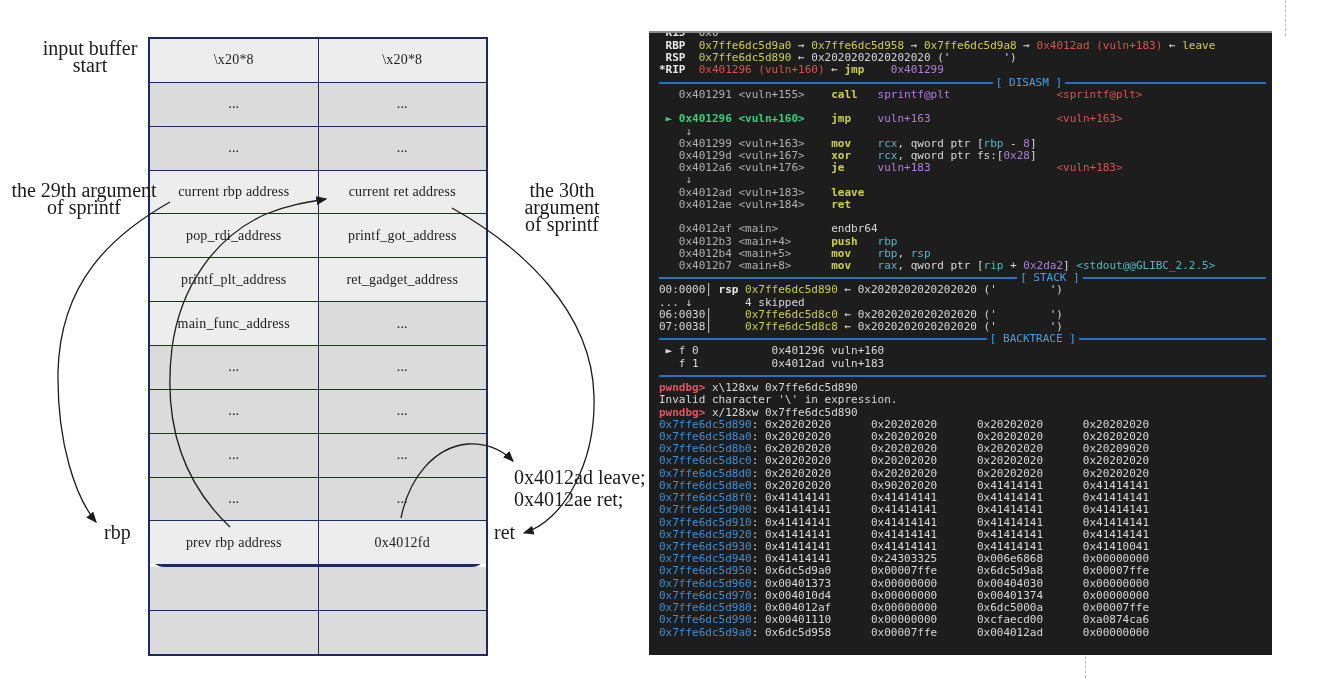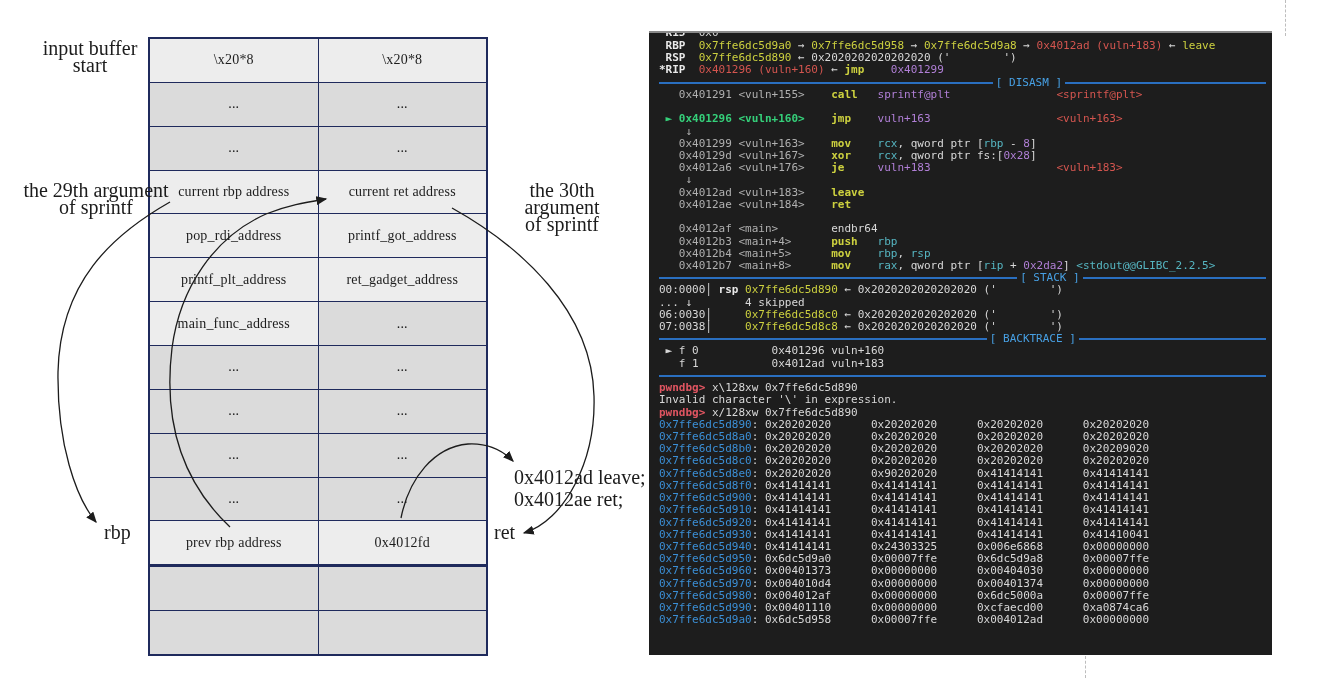--- a/index.html
+++ b/index.html
@@ -4,21 +4,21 @@
 <style>
   html,body{margin:0;padding:0;background:#fff;}
   #stage{position:relative;width:1338px;height:678px;background:#fff;overflow:hidden;
          font-family:"Liberation Serif",serif;}
   
   #diagram{position:absolute;left:0;top:0;width:649px;height:678px;}
   #stack-table{position:absolute;left:148px;top:37px;width:340px;height:619px;
                border:2px solid #1f2a5c;box-sizing:border-box;display:flex;flex-direction:column;}
   .trow{display:flex;flex:1 1 0;border-bottom:1.5px solid #1f2a5c;min-height:0;}
   .trow:last-child{border-bottom:none;}
-  .trow.thick{border-bottom:3.5px solid #1f2a5c;}
+  .trow.thick{border-bottom:3.5px solid #1f2a5c;border-radius:14px;}
   .tcell{flex:1 1 0;display:flex;align-items:center;justify-content:center;
          font-size:14px;color:#1c1c1c;letter-spacing:.2px;}
   .tcell.first{border-right:1.5px solid #1f2a5c;}
   .s0{background:#ededed;} .s1{background:#dbdbdb;}
   .dlabel{position:absolute;font-size:20px;color:#1c1c1c;line-height:17px;
           white-space:pre-line;text-align:center;}
   .dlabel.leftalign{text-align:left;line-height:22px;}
   #arrows{position:absolute;left:0;top:0;width:649px;height:678px;pointer-events:none;}
   .guide{position:absolute;width:0;border-left:1px dashed #bdbdbd;}
   
@@ -101,21 +101,21 @@
         </div>
         <div class="trow">
           <div class="tcell first s1"></div>
           <div class="tcell s1"></div>
         </div>
       </div>
 
     <div class="dlabel" style="left:90px;top:40px;transform:translateX(-50%);">input buffer
 start</div>
 
-    <div class="dlabel" style="left:96px;top:182px;transform:translateX(-50%);">the 29th argument
+    <div class="dlabel" style="left:84px;top:182px;transform:translateX(-50%);">the 29th argument
 of sprintf</div>
 
     <div class="dlabel" style="left:562px;top:182px;transform:translateX(-50%);">the 30th argument
 of sprintf</div>
 
     <div class="dlabel" style="left:104px;top:524px;">rbp</div>
 
     <div class="dlabel" style="left:494px;top:524px;">ret</div>
 
     <div class="dlabel leftalign" style="left:514px;top:466px;">0x4012ad leave;
@@ -165,20 +165,21 @@
         <div class="tline"><span><span class="w"> ► f 0           0x401296 vuln+160</span></span></div>
         <div class="tline"><span><span class="w">   f 1           0x4012ad vuln+183</span></span></div>
         <div class="tline sep"><span class="rule" style="width: 0%;"></span><span class="rule grow"></span></div>
         <div class="tline"><span><span class="pr">pwndbg&gt; </span><span class="w">x\128xw 0x7ffe6dc5d890</span></span></div>
         <div class="tline"><span><span class="w">Invalid character '\' in expression.</span></span></div>
         <div class="tline"><span><span class="pr">pwndbg&gt; </span><span class="w">x/128xw 0x7ffe6dc5d890</span></span></div>
         <div class="tline"><span><span class="b">0x7ffe6dc5d890</span><span class="w">: 0x20202020      0x20202020      0x20202020      0x20202020</span></span></div>
         <div class="tline"><span><span class="b">0x7ffe6dc5d8a0</span><span class="w">: 0x20202020      0x20202020      0x20202020      0x20202020</span></span></div>
         <div class="tline"><span><span class="b">0x7ffe6dc5d8b0</span><span class="w">: 0x20202020      0x20202020      0x20202020      0x20209020</span></span></div>
         <div class="tline"><span><span class="b">0x7ffe6dc5d8c0</span><span class="w">: 0x20202020      0x20202020      0x20202020      0x20202020</span></span></div>
+        <div class="tline"><span><span class="b">0x7ffe6dc5d8d0</span><span class="w">: 0x20202020      0x20202020      0x20202020      0x20202020</span></span></div>
         <div class="tline"><span><span class="b">0x7ffe6dc5d8e0</span><span class="w">: 0x20202020      0x90202020      0x41414141      0x41414141</span></span></div>
         <div class="tline"><span><span class="b">0x7ffe6dc5d8f0</span><span class="w">: 0x41414141      0x41414141      0x41414141      0x41414141</span></span></div>
         <div class="tline"><span><span class="b">0x7ffe6dc5d900</span><span class="w">: 0x41414141      0x41414141      0x41414141      0x41414141</span></span></div>
         <div class="tline"><span><span class="b">0x7ffe6dc5d910</span><span class="w">: 0x41414141      0x41414141      0x41414141      0x41414141</span></span></div>
         <div class="tline"><span><span class="b">0x7ffe6dc5d920</span><span class="w">: 0x41414141      0x41414141      0x41414141      0x41414141</span></span></div>
         <div class="tline"><span><span class="b">0x7ffe6dc5d930</span><span class="w">: 0x41414141      0x41414141      0x41414141      0x41410041</span></span></div>
         <div class="tline"><span><span class="b">0x7ffe6dc5d940</span><span class="w">: 0x41414141      0x24303325      0x006e6868      0x00000000</span></span></div>
         <div class="tline"><span><span class="b">0x7ffe6dc5d950</span><span class="w">: 0x6dc5d9a0      0x00007ffe      0x6dc5d9a8      0x00007ffe</span></span></div>
         <div class="tline"><span><span class="b">0x7ffe6dc5d960</span><span class="w">: 0x00401373      0x00000000      0x00404030      0x00000000</span></span></div>
         <div class="tline"><span><span class="b">0x7ffe6dc5d970</span><span class="w">: 0x004010d4      0x00000000      0x00401374      0x00000000</span></span></div>

